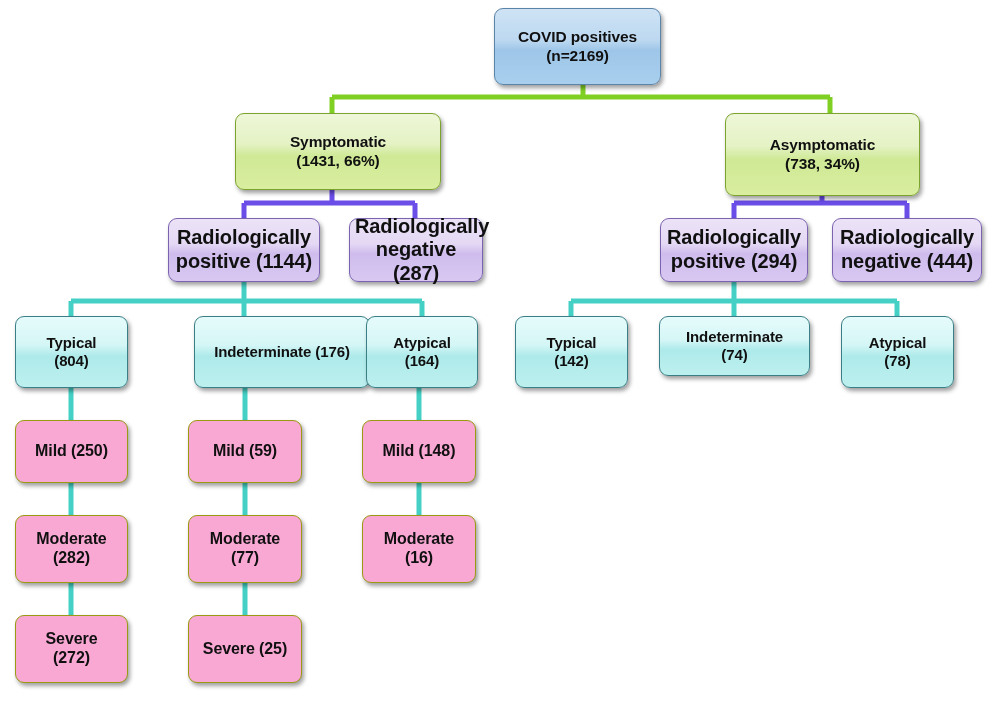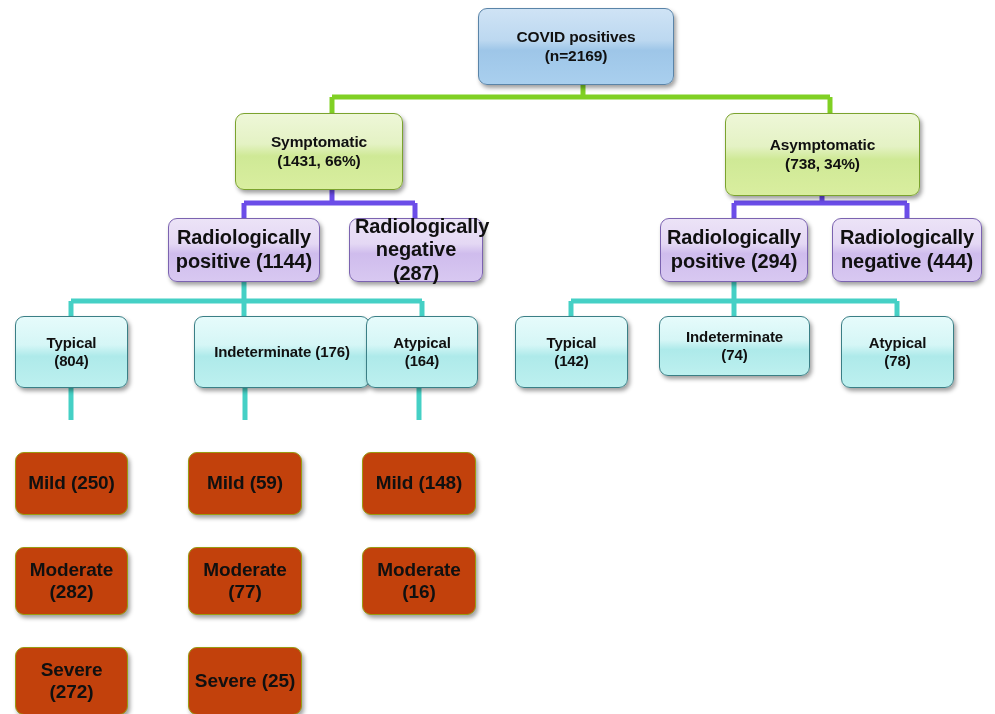--- a/index.html
+++ b/index.html
@@ -71,24 +71,23 @@
     font-size: 20px;
   }
   
   .n-cyan {
     background: linear-gradient(to bottom, #e6fbfb 0%, #d5f6f6 40%, #aeeaea 56%, #bdf0ef 100%);
     border: 1px solid #3a7f86;
     font-size: 15px;
   }
   
   .n-yellow {
-    background: #c2410c;
+    background: #f9a8d4;
     border: 1px solid #9a9a12;
-    font-size: 19px;
-    margin-top: 32px;
+    font-size: 16px;
   }
 </style>
 </head>
 <body>
 
 <div id="canvas">
 
   <svg id="connectors" viewBox="0 0 995 714" width="995" height="714" xmlns="http://www.w3.org/2000/svg">
 
     <g stroke="#80d024" stroke-width="5" fill="none" stroke-linecap="butt">
@@ -136,26 +135,26 @@
 
       <path d="M245,388 L245,420"></path>
       <path d="M245,483 L245,515"></path>
       <path d="M245,583 L245,615"></path>
 
       <path d="M419,388 L419,420"></path>
       <path d="M419,483 L419,515"></path>
     </g>
   </svg>
 
-  <div class="node n-blue" style="left:478px; top:8px; width:196px; height:77px;">
+  <div class="node n-blue" style="left:494px; top:8px; width:167px; height:77px;">
     <span class="lbl">COVID positives
 (n=2169)</span>
   </div>
 
-  <div class="node n-green" style="left:235px; top:113px; width:168px; height:77px;">
+  <div class="node n-green" style="left:235px; top:113px; width:206px; height:77px;">
     <span class="lbl">Symptomatic
 (1431, 66%)</span>
   </div>
   <div class="node n-green" style="left:725px; top:113px; width:195px; height:83px;">
     <span class="lbl">Asymptomatic
 (738, 34%)</span>
   </div>
 
   <div class="node n-purple" style="left:168px; top:218px; width:152px; height:64px;">
     <span class="lbl">Radiologically

